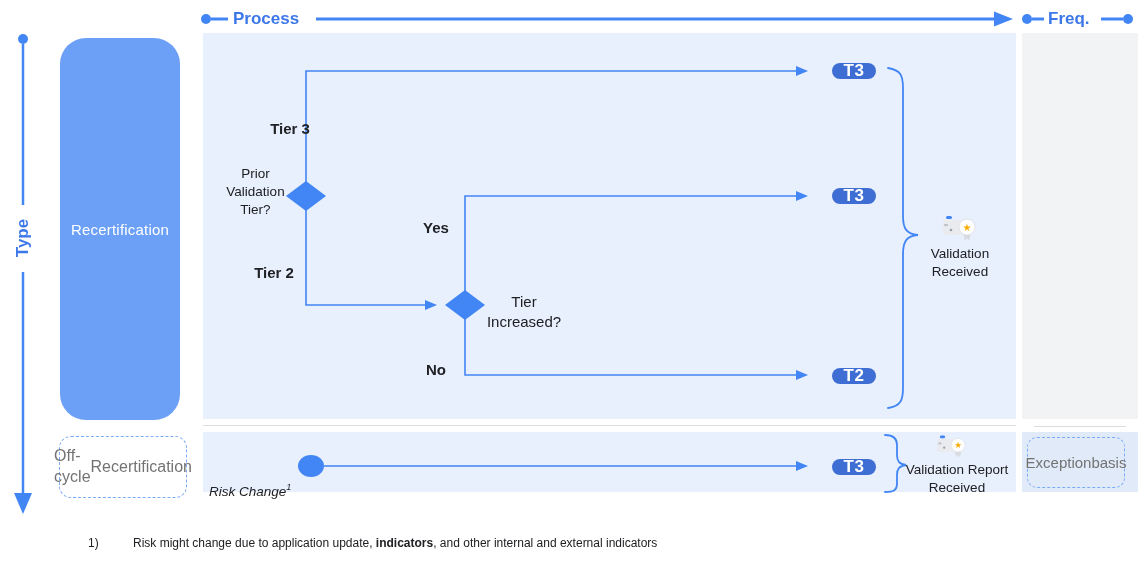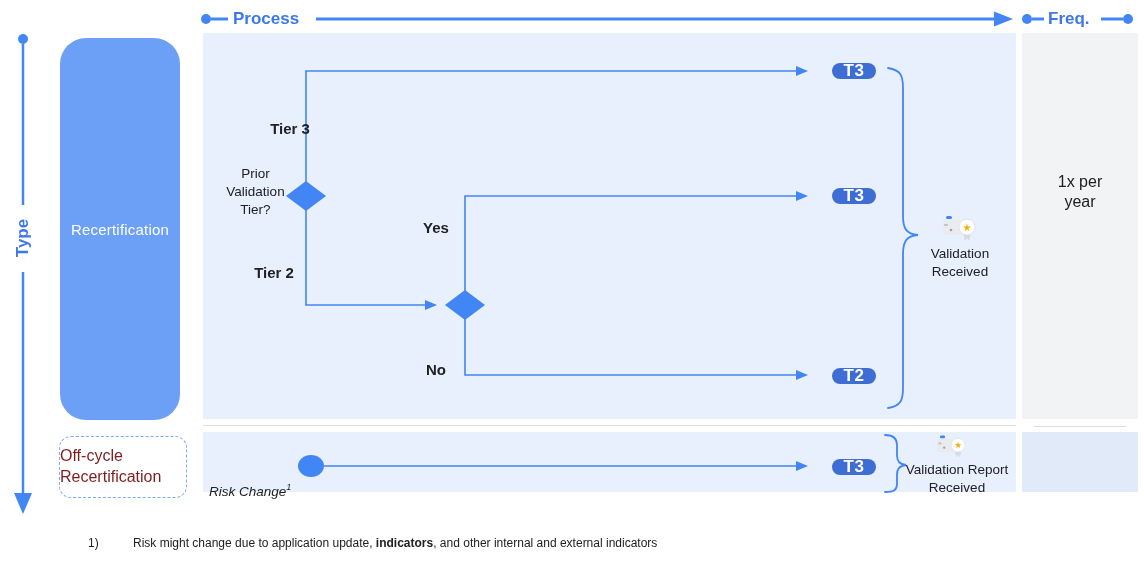--- a/index.html
+++ b/index.html
@@ -13,22 +13,22 @@
   .panel-main{background:#E8F0FE;}
   .panel-gray{background:#F1F3F4;}
   .panel-bluegray{background:#E1EAF9;}
   .sep{background:#DADCE0;height:1px;}
   .recert-box{
     background:#6CA0F6;border-radius:26px;display:flex;align-items:center;justify-content:center;
     color:#ffffff;font-size:15px;font-weight:500;letter-spacing:.2px;
   }
   .dashed-box{
     border:1.6px dashed #7BAAF7;border-radius:12px;background:#ffffff;
-    display:flex;flex-direction:column;justify-content:center;
-    font-size:16px;line-height:1.3;color:#7f1d1d;
+    display:flex;flex-direction:row;align-items:center;justify-content:center;
+    font-size:16px;line-height:1.3;color:#737373;
   }
   .dashed-box.tint{background:transparent;font-size:15px;border-radius:10px;}
   .pill{
     background:#3E6ED3;border-radius:9px;width:44px;height:16px;
     display:flex;align-items:center;justify-content:center;
     color:#fff;font-size:17px;font-weight:bold;letter-spacing:.5px;
   }
   .lbl{font-size:15px;line-height:1.35;}
   .lbl-sm{font-size:13.5px;line-height:1.35;}
   .b{font-weight:bold;}
@@ -109,20 +109,24 @@
 
   <div class="abs lbl b tc" style="left:250px;top:119px;width:80px;">Tier 3</div>
   <div class="abs lbl-sm tc" style="left:213px;top:165px;width:85px;">
     <div>Prior</div>
     <div>Validation</div>
     <div>Tier?</div>
   </div>
   <div class="abs lbl b tc" style="left:234px;top:263px;width:80px;">Tier 2</div>
   <div class="abs lbl b tc" style="left:414px;top:218px;width:44px;">Yes</div>
   <div class="abs lbl b tc" style="left:414px;top:360px;width:44px;">No</div>
+  <div class="abs lbl tc" style="left:478px;top:292px;width:92px;">
+    <div>Tier</div>
+    <div>Increased?</div>
+  </div>
 
   <div class="abs pill" style="left:832px;top:63px;">T3</div>
   <div class="abs pill" style="left:832px;top:188px;">T3</div>
   <div class="abs pill" style="left:832px;top:368px;">T2</div>
 
   <div class="abs" style="left:942px;top:213px;width:36px;height:30px;">
     <svg width="36" height="30" viewBox="0 0 36 30">
       <rect x="1" y="7" width="26" height="15" rx="2" fill="#E9EBEF"></rect>
       <rect x="4" y="3" width="6" height="3" rx="1.5" fill="#4285F4"></rect>
       <rect x="2" y="11" width="4" height="2" rx="1" fill="#BDC1C6"></rect>
@@ -130,43 +134,43 @@
       <polygon points="21,20 23,28 25,25 27,28 29,20" fill="#D7DADF"></polygon>
       <circle cx="25" cy="14" r="8" fill="#FFFFFF" stroke="#E1E4E8"></circle>
       <text x="25" y="17.6" text-anchor="middle" font-size="10" fill="#F9AB00" font-family="DejaVu Sans, sans-serif">★</text>
     </svg>
   </div>
   <div class="abs lbl-sm tc" style="left:908px;top:245px;width:104px;">
     <div>Validation</div>
     <div>Received</div>
   </div>
 
-  <div class="abs freq-text" style="left:1030px;top:172px;width:100px;">
-    <div>1x per</div>
-    <div>year</div>
-  </div>
 
   <div class="abs lbl-sm" style="left:209px;top:481px;font-style:italic;">
     <span>Risk Change</span><sup>1</sup>
   </div>
   <div class="abs pill" style="left:832px;top:459px;">T3</div>
   <div class="abs" style="left:936px;top:433px;width:32px;height:26px;">
     <svg width="32" height="26" viewBox="0 0 36 30">
       <rect x="1" y="7" width="26" height="15" rx="2" fill="#E9EBEF"></rect>
       <rect x="4" y="3" width="6" height="3" rx="1.5" fill="#4285F4"></rect>
       <rect x="2" y="11" width="4" height="2" rx="1" fill="#BDC1C6"></rect>
       <circle cx="9" cy="17" r="1.3" fill="#9AA0A6"></circle>
       <polygon points="21,20 23,28 25,25 27,28 29,20" fill="#D7DADF"></polygon>
       <circle cx="25" cy="14" r="8" fill="#FFFFFF" stroke="#E1E4E8"></circle>
       <text x="25" y="17.6" text-anchor="middle" font-size="10" fill="#F9AB00" font-family="DejaVu Sans, sans-serif">★</text>
     </svg>
   </div>
   <div class="abs lbl-sm tc" style="left:898px;top:461px;width:118px;">
     <div>Validation Report</div>
     <div>Received</div>
   </div>
+  <div class="abs dashed-box tint" style="left:1027px;top:437px;width:96px;height:49px;">
+    <span>Exception</span>
+    <span>basis</span>
+  </div>
 
   <div class="abs footnote" style="left:88px;top:536px;width:700px;">
     <span class="num">1)</span>
     <span><span>Risk might change due to application update, </span><span class="b">indicators</span><span>, and other internal and external indicators</span></span>
   </div>
 
 </div>
 
 </body></html>

